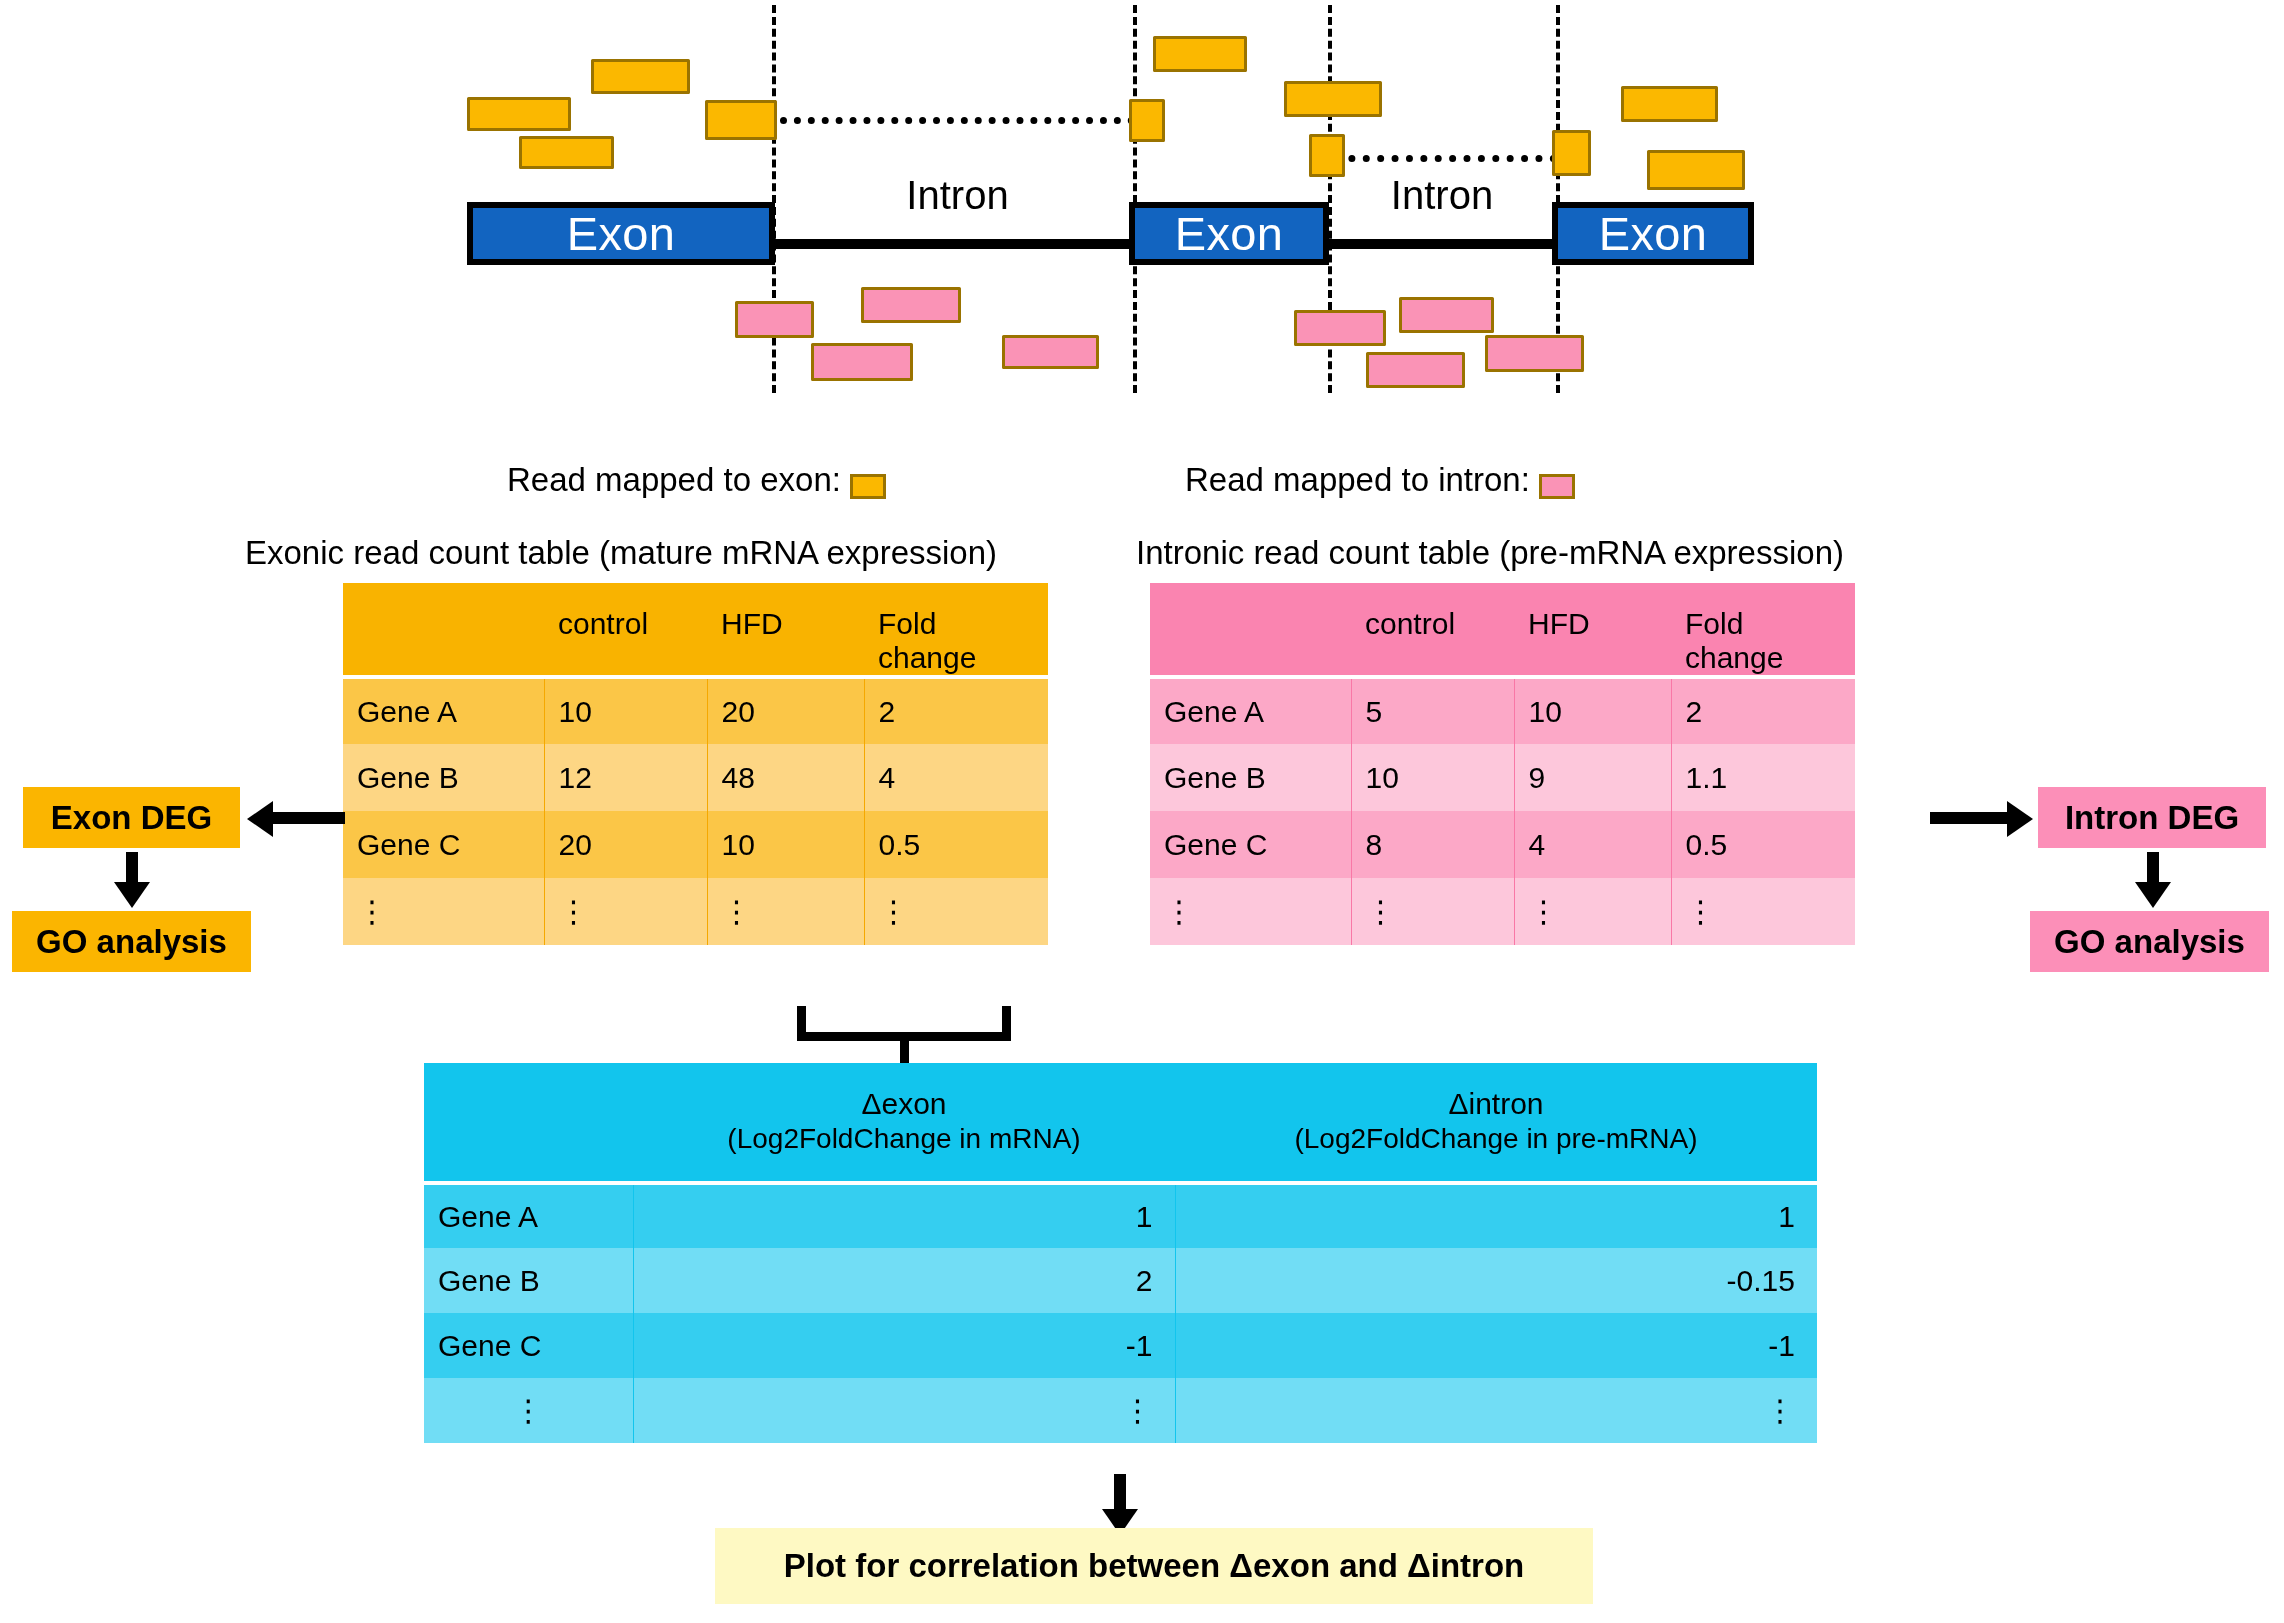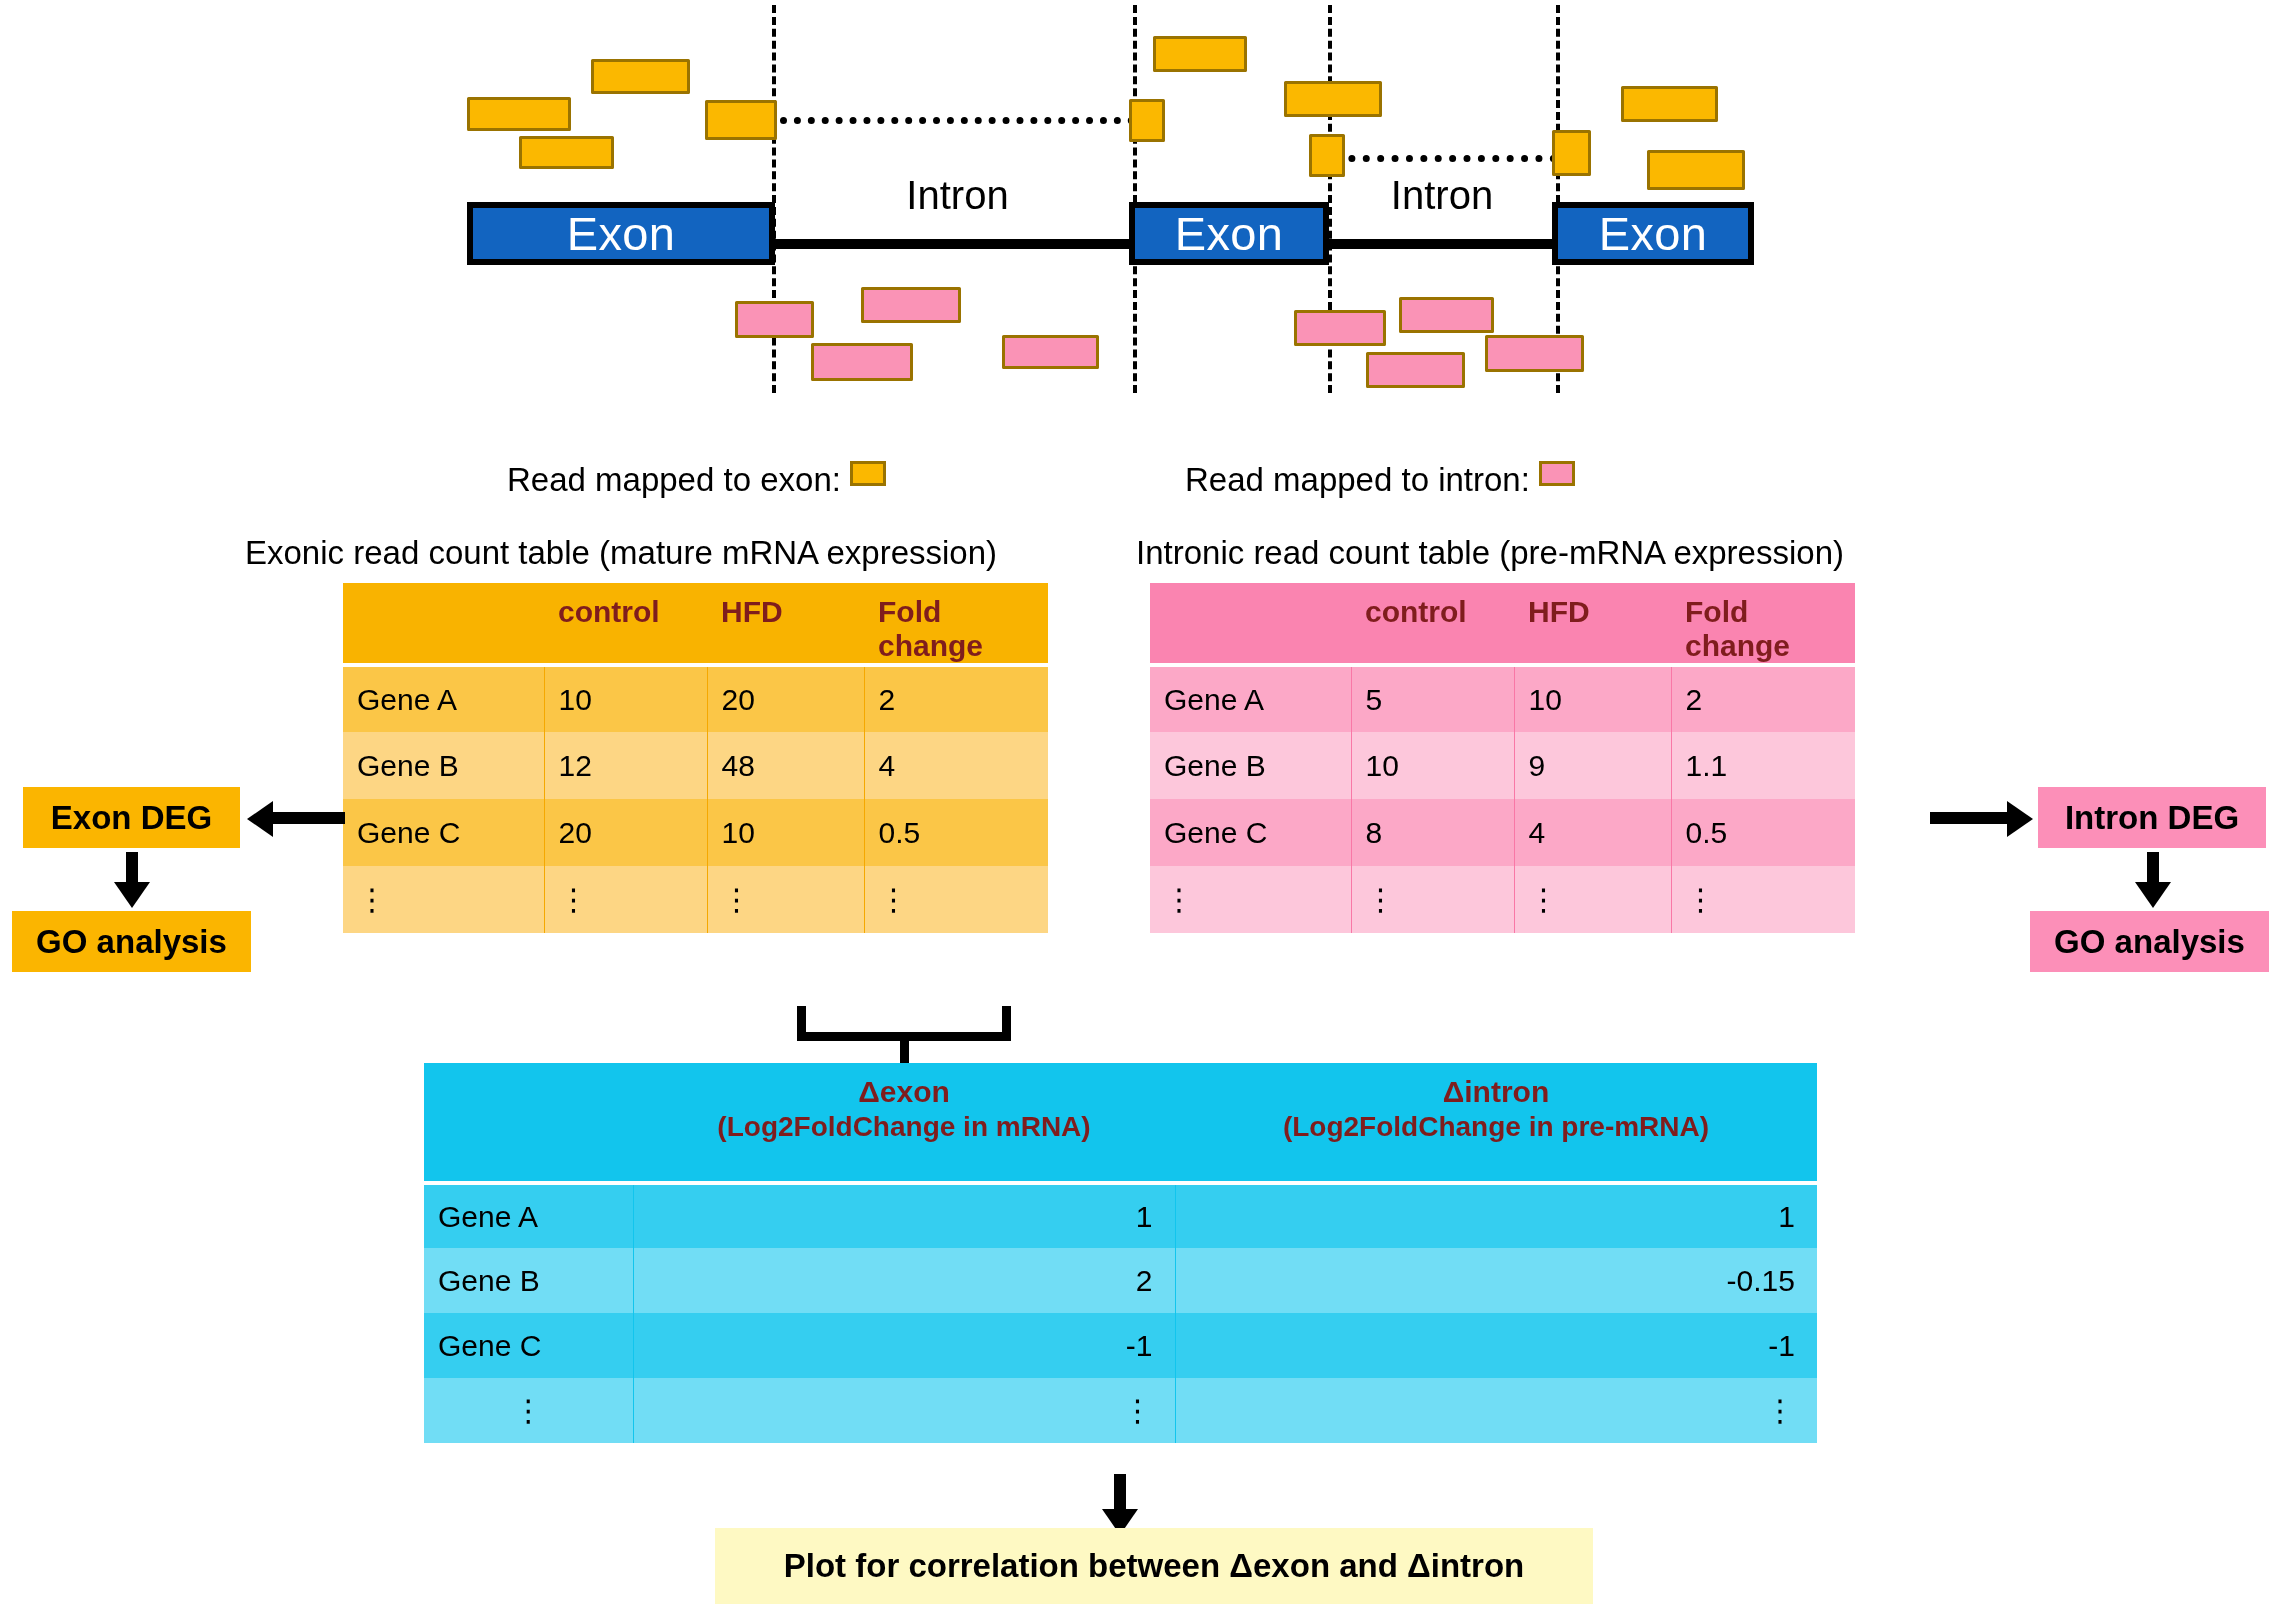--- a/index.html
+++ b/index.html
@@ -51,21 +51,21 @@
     box-sizing:border-box;
     border:3.8px solid #9A7300;
     border-radius:1.6px;
   }
   .read.exonic{ background:#FBB800; }
   .read.intronic{ background:#FA93B6; }
 
   
   .legend-item{
     position:absolute;
-    display:flex;align-items:flex-start;
+    display:flex;align-items:flex-end;
     font-size:33px;
     white-space:nowrap;
   }
   .legend-swatch{
     display:inline-block;
     width:36px;height:25px;
     margin-left:8.7px;
     box-sizing:border-box;
     border:3.3px solid #9A7300;
   }
@@ -86,25 +86,25 @@
     table-layout:fixed;
     font-size:30px;
   }
   .dtable th,.dtable td{
     padding:0 14px;
     vertical-align:middle;
     font-weight:normal;
     text-align:left;
   }
   .dtable thead th{
-    color:#7f1d1d;
-    font-weight:bold;
+    color:#000000;
+    font-weight:normal;
     border-bottom:4.3px solid #ffffff;
     vertical-align:top;
-    padding-top:12px;
+    padding-top:24px;
   }
 
   
   .t-exon thead th{background:#F9B300;}
   .t-exon tbody tr:nth-child(odd) td{background:#FBC647;}
   .t-exon tbody tr:nth-child(even) td{background:#FDD684;}
   .t-exon tbody td{border-right:1.1px solid #F5A800;}
   .t-exon tbody td:last-child{border-right:none;}
 
   

